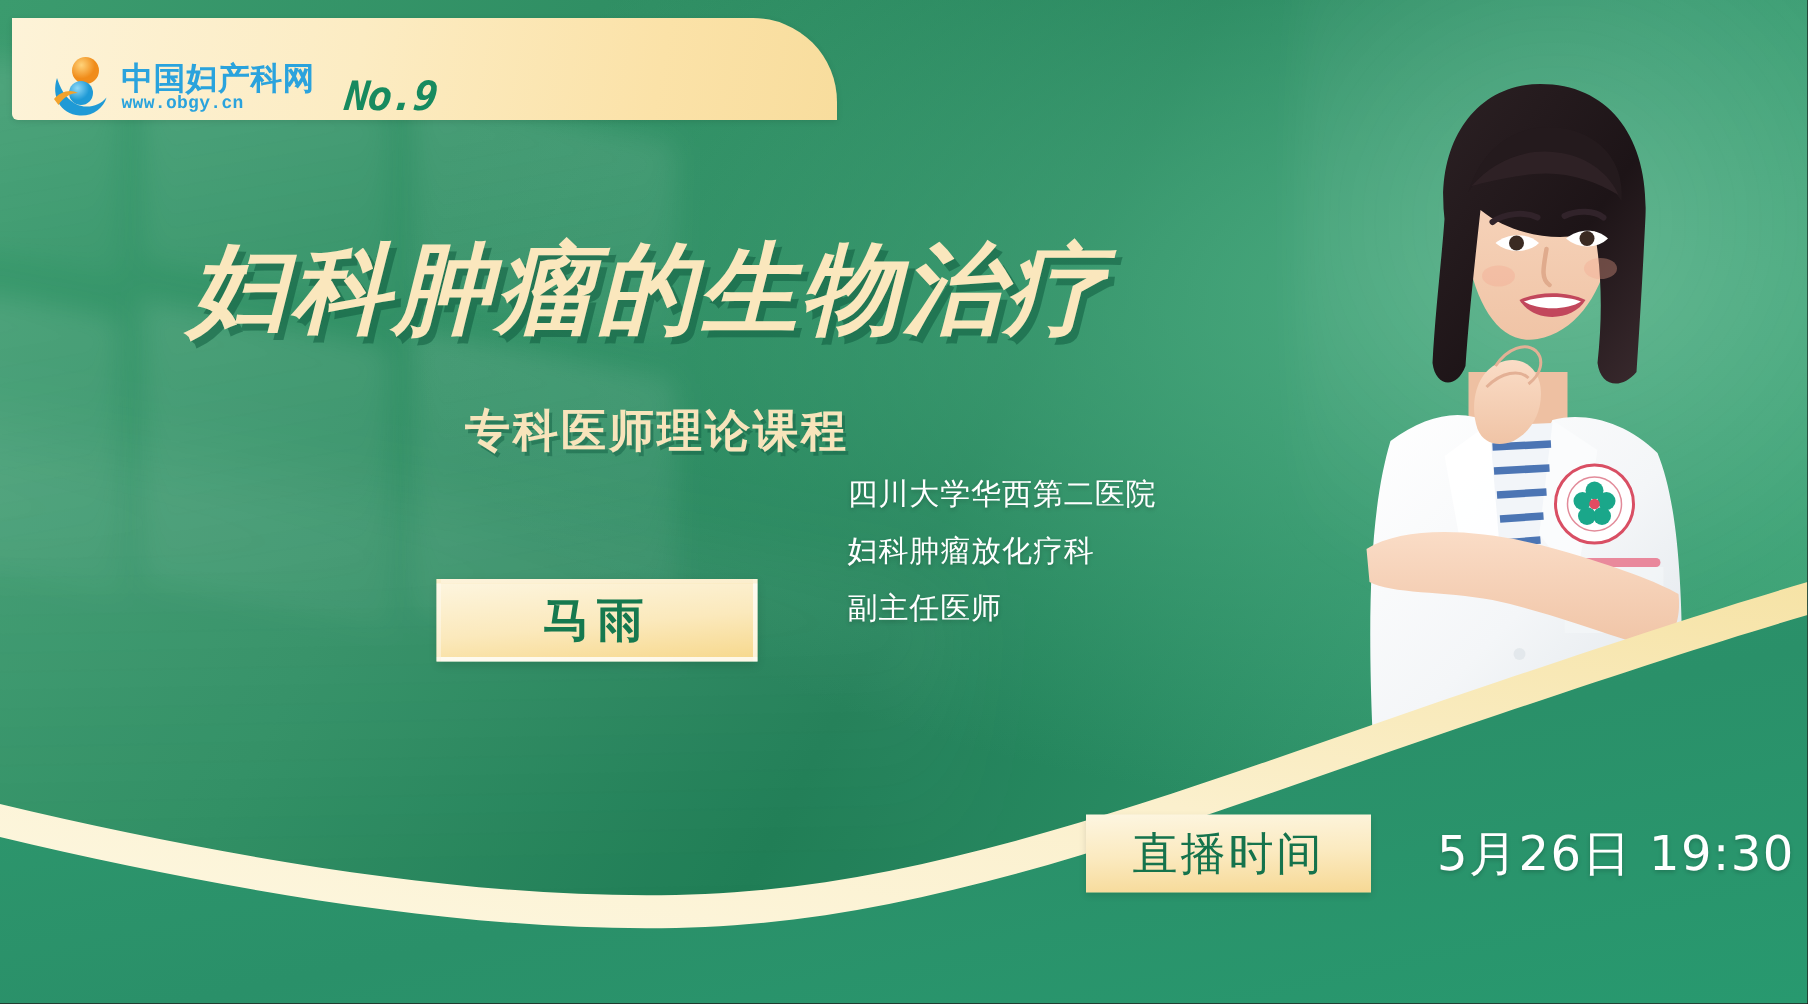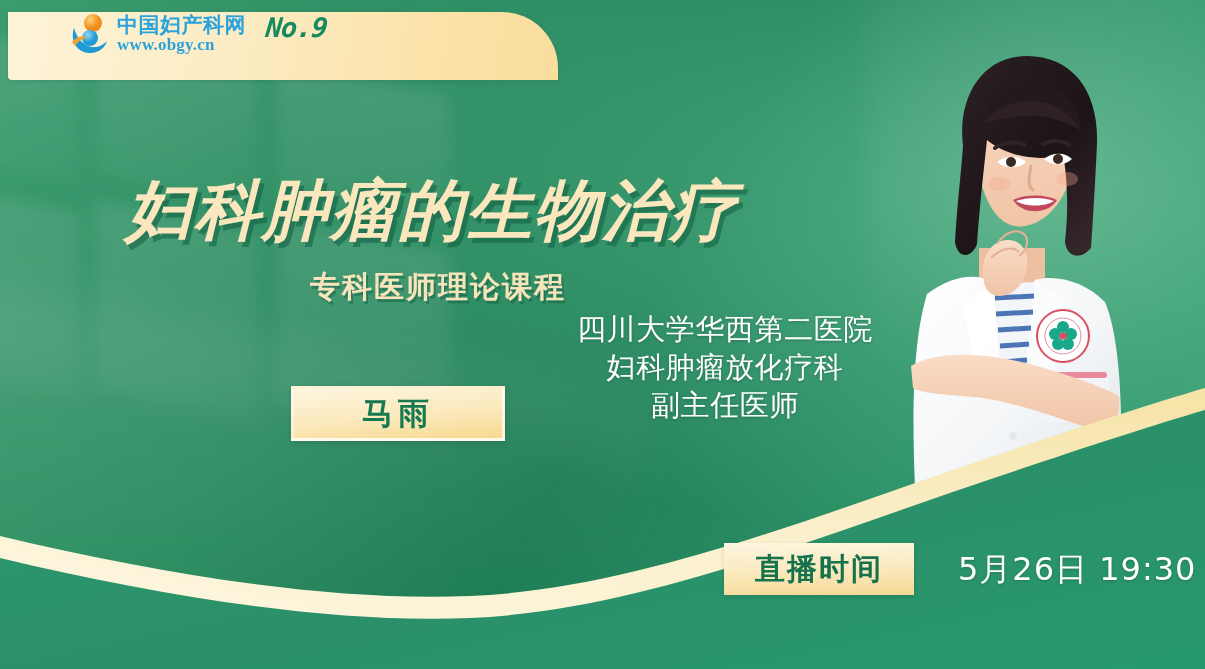--- a/index.html
+++ b/index.html
@@ -42,53 +42,52 @@
 
   
   .wave{position:absolute;left:0;top:0;width:1205px;height:669px;pointer-events:none;}
 
   
   .banner{
     position:absolute;left:8px;top:12px;width:550px;height:68px;
     background:linear-gradient(100deg,#fdf3d8 0%,#fcecc3 42%,#fbe2a8 78%,#f8dd9d 100%);
     border-top-right-radius:56px;
     border-bottom-left-radius:4px;
-    display:flex;align-items:flex-start;
+    display:flex;align-items:flex-end;
     box-shadow:0 1px 4px rgba(0,0,0,.10);
-    padding-left:36px;
   }
   .logo{display:flex;align-items:center;margin-left:22px;}
   .logo-mark{position:relative;width:44px;height:44px;flex:0 0 44px;}
   .logo-text{margin-left:7px;display:flex;flex-direction:column;line-height:1;}
   .logo-cn{
     font-size:21px;font-weight:700;color:#2aa3dd;letter-spacing:.5px;
     font-family:"DejaVu Sans","Liberation Sans",sans-serif;
   }
   .logo-url{
-    font-size:17px;font-weight:700;color:#2aa3dd;letter-spacing:.2px;margin-top:0;
-    font-family:Liberation Serif, serif;
+    font-size:12px;font-weight:700;color:#2aa3dd;letter-spacing:.2px;margin-top:0;
+    font-family:Liberation Mono, monospace;
   }
   .banner-title{
     margin-left:26px;font-size:27px;font-weight:700;color:#14815a;
     letter-spacing:1.5px;
     font-family:"DejaVu Sans","Liberation Sans",sans-serif;
   }
   .banner-no{
     margin-left:20px;font-size:27px;font-weight:700;color:#178a5f;
     font-style:italic;letter-spacing:-1px;
     font-family:"DejaVu Sans Mono","Liberation Mono",monospace;
     transform:skewX(-6deg);
   }
 
   
   .doctor{position:absolute;right:48px;top:36px;width:290px;height:520px;}
 
   
   .headline{
-    position:absolute;left:126px;top:178px;
+    position:absolute;left:126px;top:160px;
     font-size:66px;font-weight:700;font-style:italic;
     color:#fae7bd;letter-spacing:2px;line-height:1;
     font-family:"DejaVu Sans","Liberation Sans",sans-serif;
     text-shadow:4px 5px 0 rgba(16,92,64,.55);
     white-space:nowrap;
   }
   .subhead{
     position:absolute;left:310px;top:267px;
     font-size:30px;font-weight:700;color:#f7e4bb;letter-spacing:2px;
     font-family:"DejaVu Sans","Liberation Sans",sans-serif;
@@ -106,36 +105,36 @@
     margin-top:39px;
   }
   .namechip span{
     font-size:31px;font-weight:700;color:#16794f;letter-spacing:5px;
     font-family:"DejaVu Sans","Liberation Sans",sans-serif;
   }
 
   
   .creds{
     position:absolute;right:320px;top:310px;width:320px;
-    text-align:center;color:#ffffff;
-    font-family:"DejaVu Sans","Liberation Sans",sans-serif;
-    font-size:29px;line-height:38px;letter-spacing:.6px;
+    text-align:left;color:#ffffff;
+    font-family:"DejaVu Sans","Liberation Sans",sans-serif;
+    font-size:20px;line-height:38px;letter-spacing:.6px;
     text-shadow:0 1px 3px rgba(0,0,0,.22);
   }
   .creds div{white-space:nowrap;}
 
   
   .timechip{
     position:absolute;left:724px;top:543px;width:190px;height:52px;
     background:linear-gradient(178deg,#fdf6e1 0%,#fbeac0 50%,#f6d894 100%);
     display:flex;align-items:center;justify-content:center;
     box-shadow:0 2px 5px rgba(0,0,0,.12);
   }
   .timechip span{
-    font-size:30px;font-weight:700;color:#15734c;letter-spacing:2px;
+    font-size:30px;font-weight:400;color:#15734c;letter-spacing:2px;
     font-family:"DejaVu Sans","Liberation Sans",sans-serif;
     text-align:center;
   }
   .timeval{
     position:attribute;position:absolute;left:958px;top:548px;
     color:#ffffff;font-size:32px;letter-spacing:1px;
     font-family:"DejaVu Sans","Liberation Sans",sans-serif;
     text-shadow:0 1px 3px rgba(0,0,0,.2);
     white-space:nowrap;
   }

